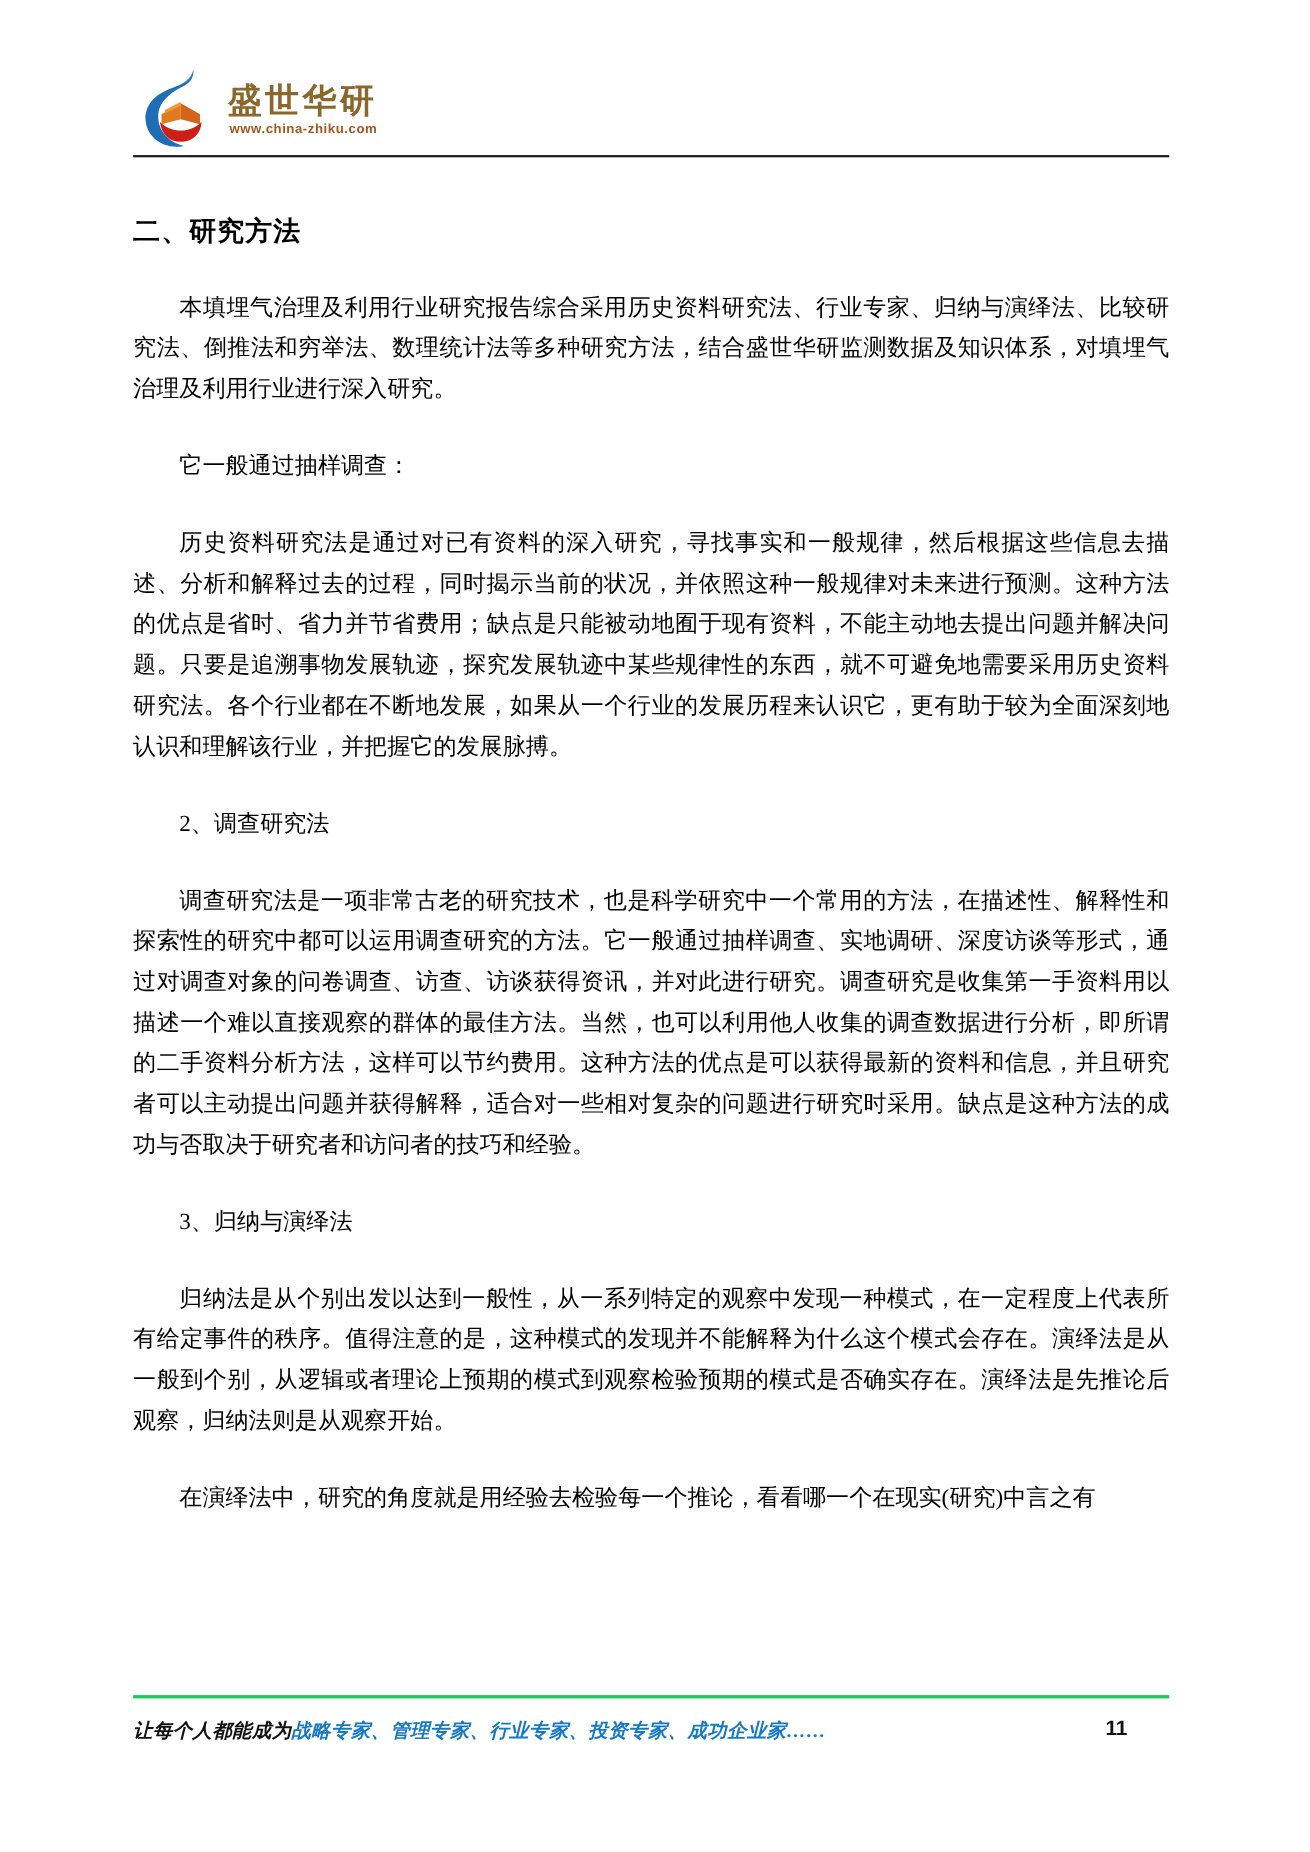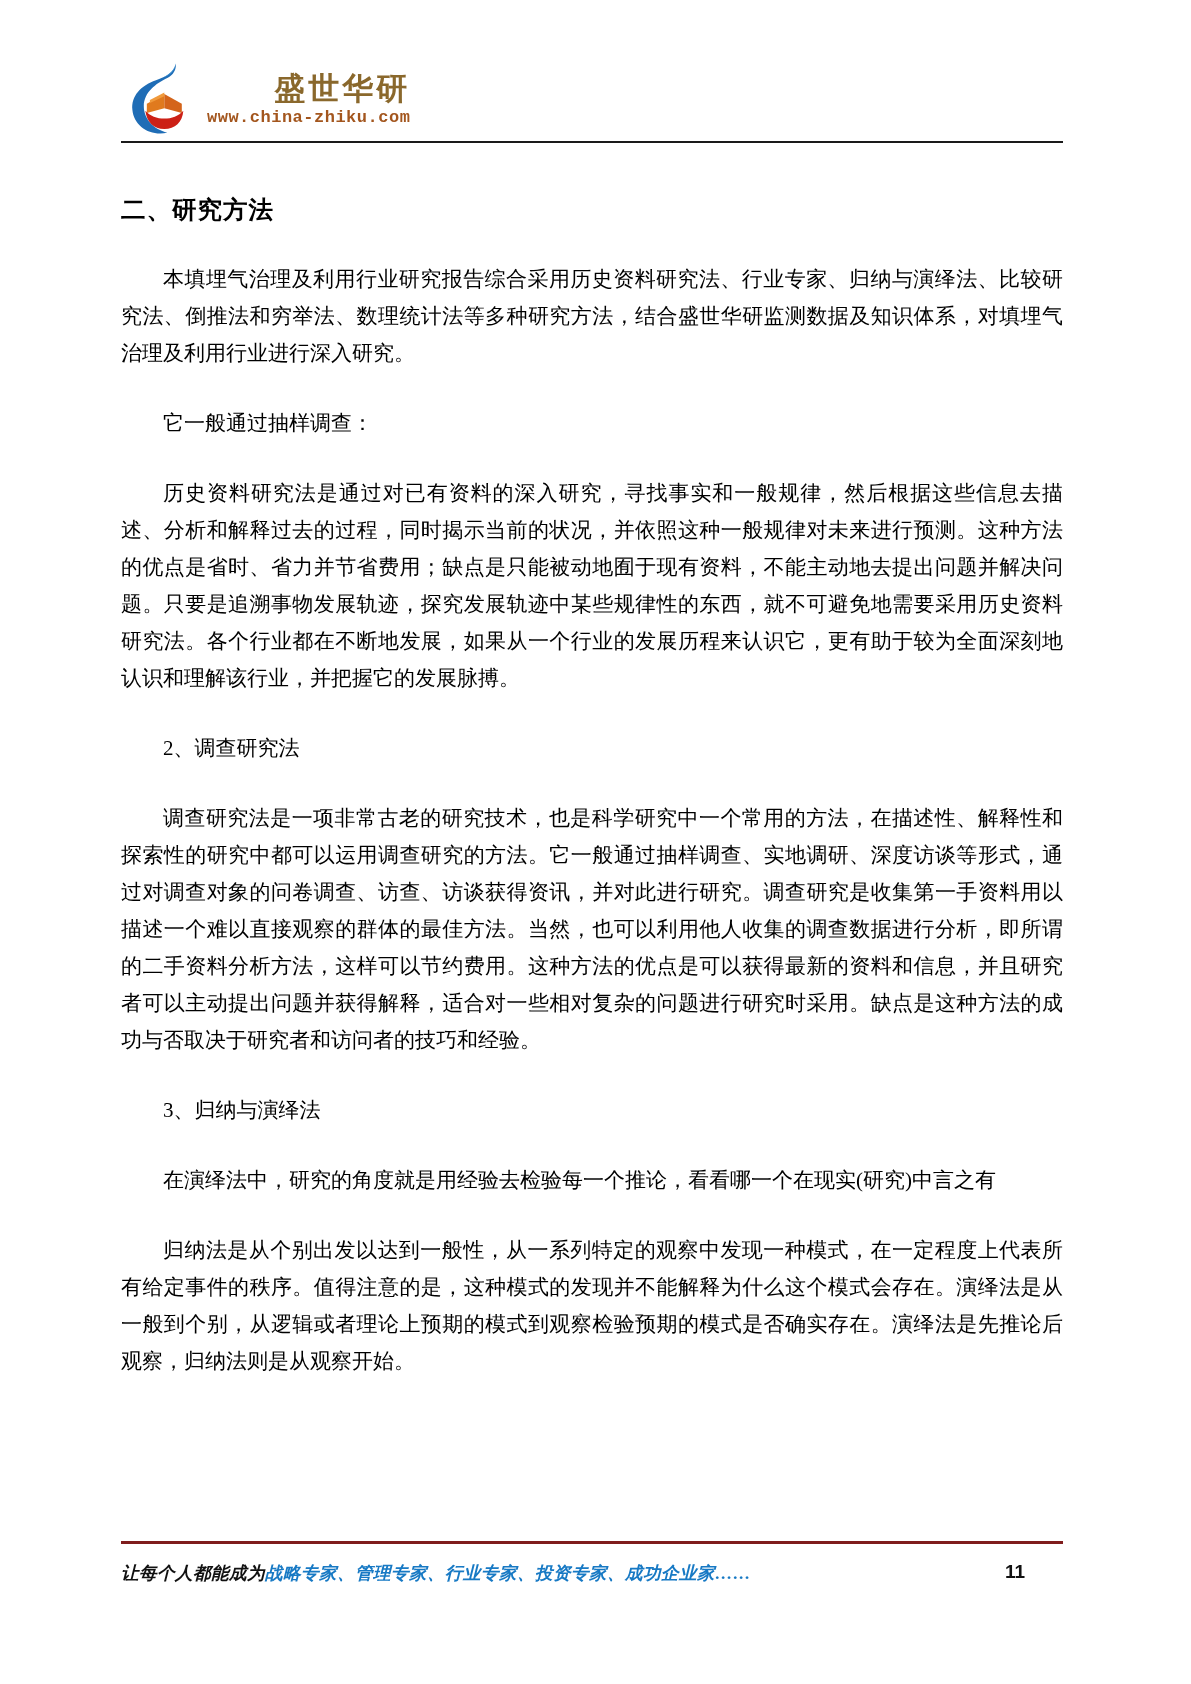--- a/index.html
+++ b/index.html
@@ -36,23 +36,23 @@
   .logo svg { display: block; }
   .logo-name {
     font-family: "Liberation Sans", sans-serif;
     font-weight: bold;
     font-size: 31px;
     letter-spacing: 3px;
     color: #8a682c;
     line-height: 1.05;
   }
   .logo-url {
-    font-family: Liberation Mono, monospace;
+    font-family: Liberation Sans, sans-serif;
     font-weight: bold;
-    font-size: 17px;
+    font-size: 12px;
     color: #a3561e;
     letter-spacing: 0.5px;
     margin-top: 2px;
   }
   .report-title {
     font-family: "Liberation Sans", sans-serif;
     font-weight: 600;
     font-size: 19px;
     color: #111;
     white-space: nowrap;
@@ -80,21 +80,21 @@
     text-indent: 2em;
     color: #000;
     margin-bottom: 33px;
   }
   .para.subhead { text-align: left; }
 
   
   .footer {
     position: absolute;
     top: 1541px; left: 121px; right: 128px;
-    border-top: 3px solid #7f1d1d;
+    border-top: 3px solid #22c55e;
     padding-top: 17px;
     display: flex;
     justify-content: space-between;
     align-items: flex-start;
   }
   .slogan {
     font-family: "Liberation Serif", serif;
     font-style: italic;
     font-weight: bold;
     font-size: 17.5px;
@@ -141,22 +141,22 @@
 
   <div class="main">
     <div class="section-title">二、研究方法</div>
 
     <p class="para">本填埋气治理及利用行业研究报告综合采用历史资料研究法、行业专家、归纳与演绎法、比较研究法、倒推法和穷举法、数理统计法等多种研究方法，结合盛世华研监测数据及知识体系，对填埋气治理及利用行业进行深入研究。</p>
     <p class="para">它一般通过抽样调查：</p>
     <p class="para">历史资料研究法是通过对已有资料的深入研究，寻找事实和一般规律，然后根据这些信息去描述、分析和解释过去的过程，同时揭示当前的状况，并依照这种一般规律对未来进行预测。这种方法的优点是省时、省力并节省费用；缺点是只能被动地囿于现有资料，不能主动地去提出问题并解决问题。只要是追溯事物发展轨迹，探究发展轨迹中某些规律性的东西，就不可避免地需要采用历史资料研究法。各个行业都在不断地发展，如果从一个行业的发展历程来认识它，更有助于较为全面深刻地认识和理解该行业，并把握它的发展脉搏。</p>
     <p class="para subhead">2、调查研究法</p>
     <p class="para">调查研究法是一项非常古老的研究技术，也是科学研究中一个常用的方法，在描述性、解释性和探索性的研究中都可以运用调查研究的方法。它一般通过抽样调查、实地调研、深度访谈等形式，通过对调查对象的问卷调查、访查、访谈获得资讯，并对此进行研究。调查研究是收集第一手资料用以描述一个难以直接观察的群体的最佳方法。当然，也可以利用他人收集的调查数据进行分析，即所谓的二手资料分析方法，这样可以节约费用。这种方法的优点是可以获得最新的资料和信息，并且研究者可以主动提出问题并获得解释，适合对一些相对复杂的问题进行研究时采用。缺点是这种方法的成功与否取决于研究者和访问者的技巧和经验。</p>
     <p class="para subhead">3、归纳与演绎法</p>
+    <p class="para">归纳法是从个别出发以达到一般性，从一系列特定的观察中发现一种模式，在一定程度上代表所有给定事件的秩序。值得注意的是，这种模式的发现并不能解释为什么这个模式会存在。演绎法是从一般到个别，从逻辑或者理论上预期的模式到观察检验预期的模式是否确实存在。演绎法是先推论后观察，归纳法则是从观察开始。</p>
     <p class="para">在演绎法中，研究的角度就是用经验去检验每一个推论，看看哪一个在现实(研究)中言之有</p>
-    <p class="para">归纳法是从个别出发以达到一般性，从一系列特定的观察中发现一种模式，在一定程度上代表所有给定事件的秩序。值得注意的是，这种模式的发现并不能解释为什么这个模式会存在。演绎法是从一般到个别，从逻辑或者理论上预期的模式到观察检验预期的模式是否确实存在。演绎法是先推论后观察，归纳法则是从观察开始。</p>
   </div>
 
   <div class="footer">
     <div class="slogan">
       <span class="slogan-prefix">让每个人都能成为</span><span class="slogan-highlight">战略专家、管理专家、行业专家、投资专家、成功企业家……</span>
     </div>
     <div class="page-number">11</div>
   </div>
 
 </div>

